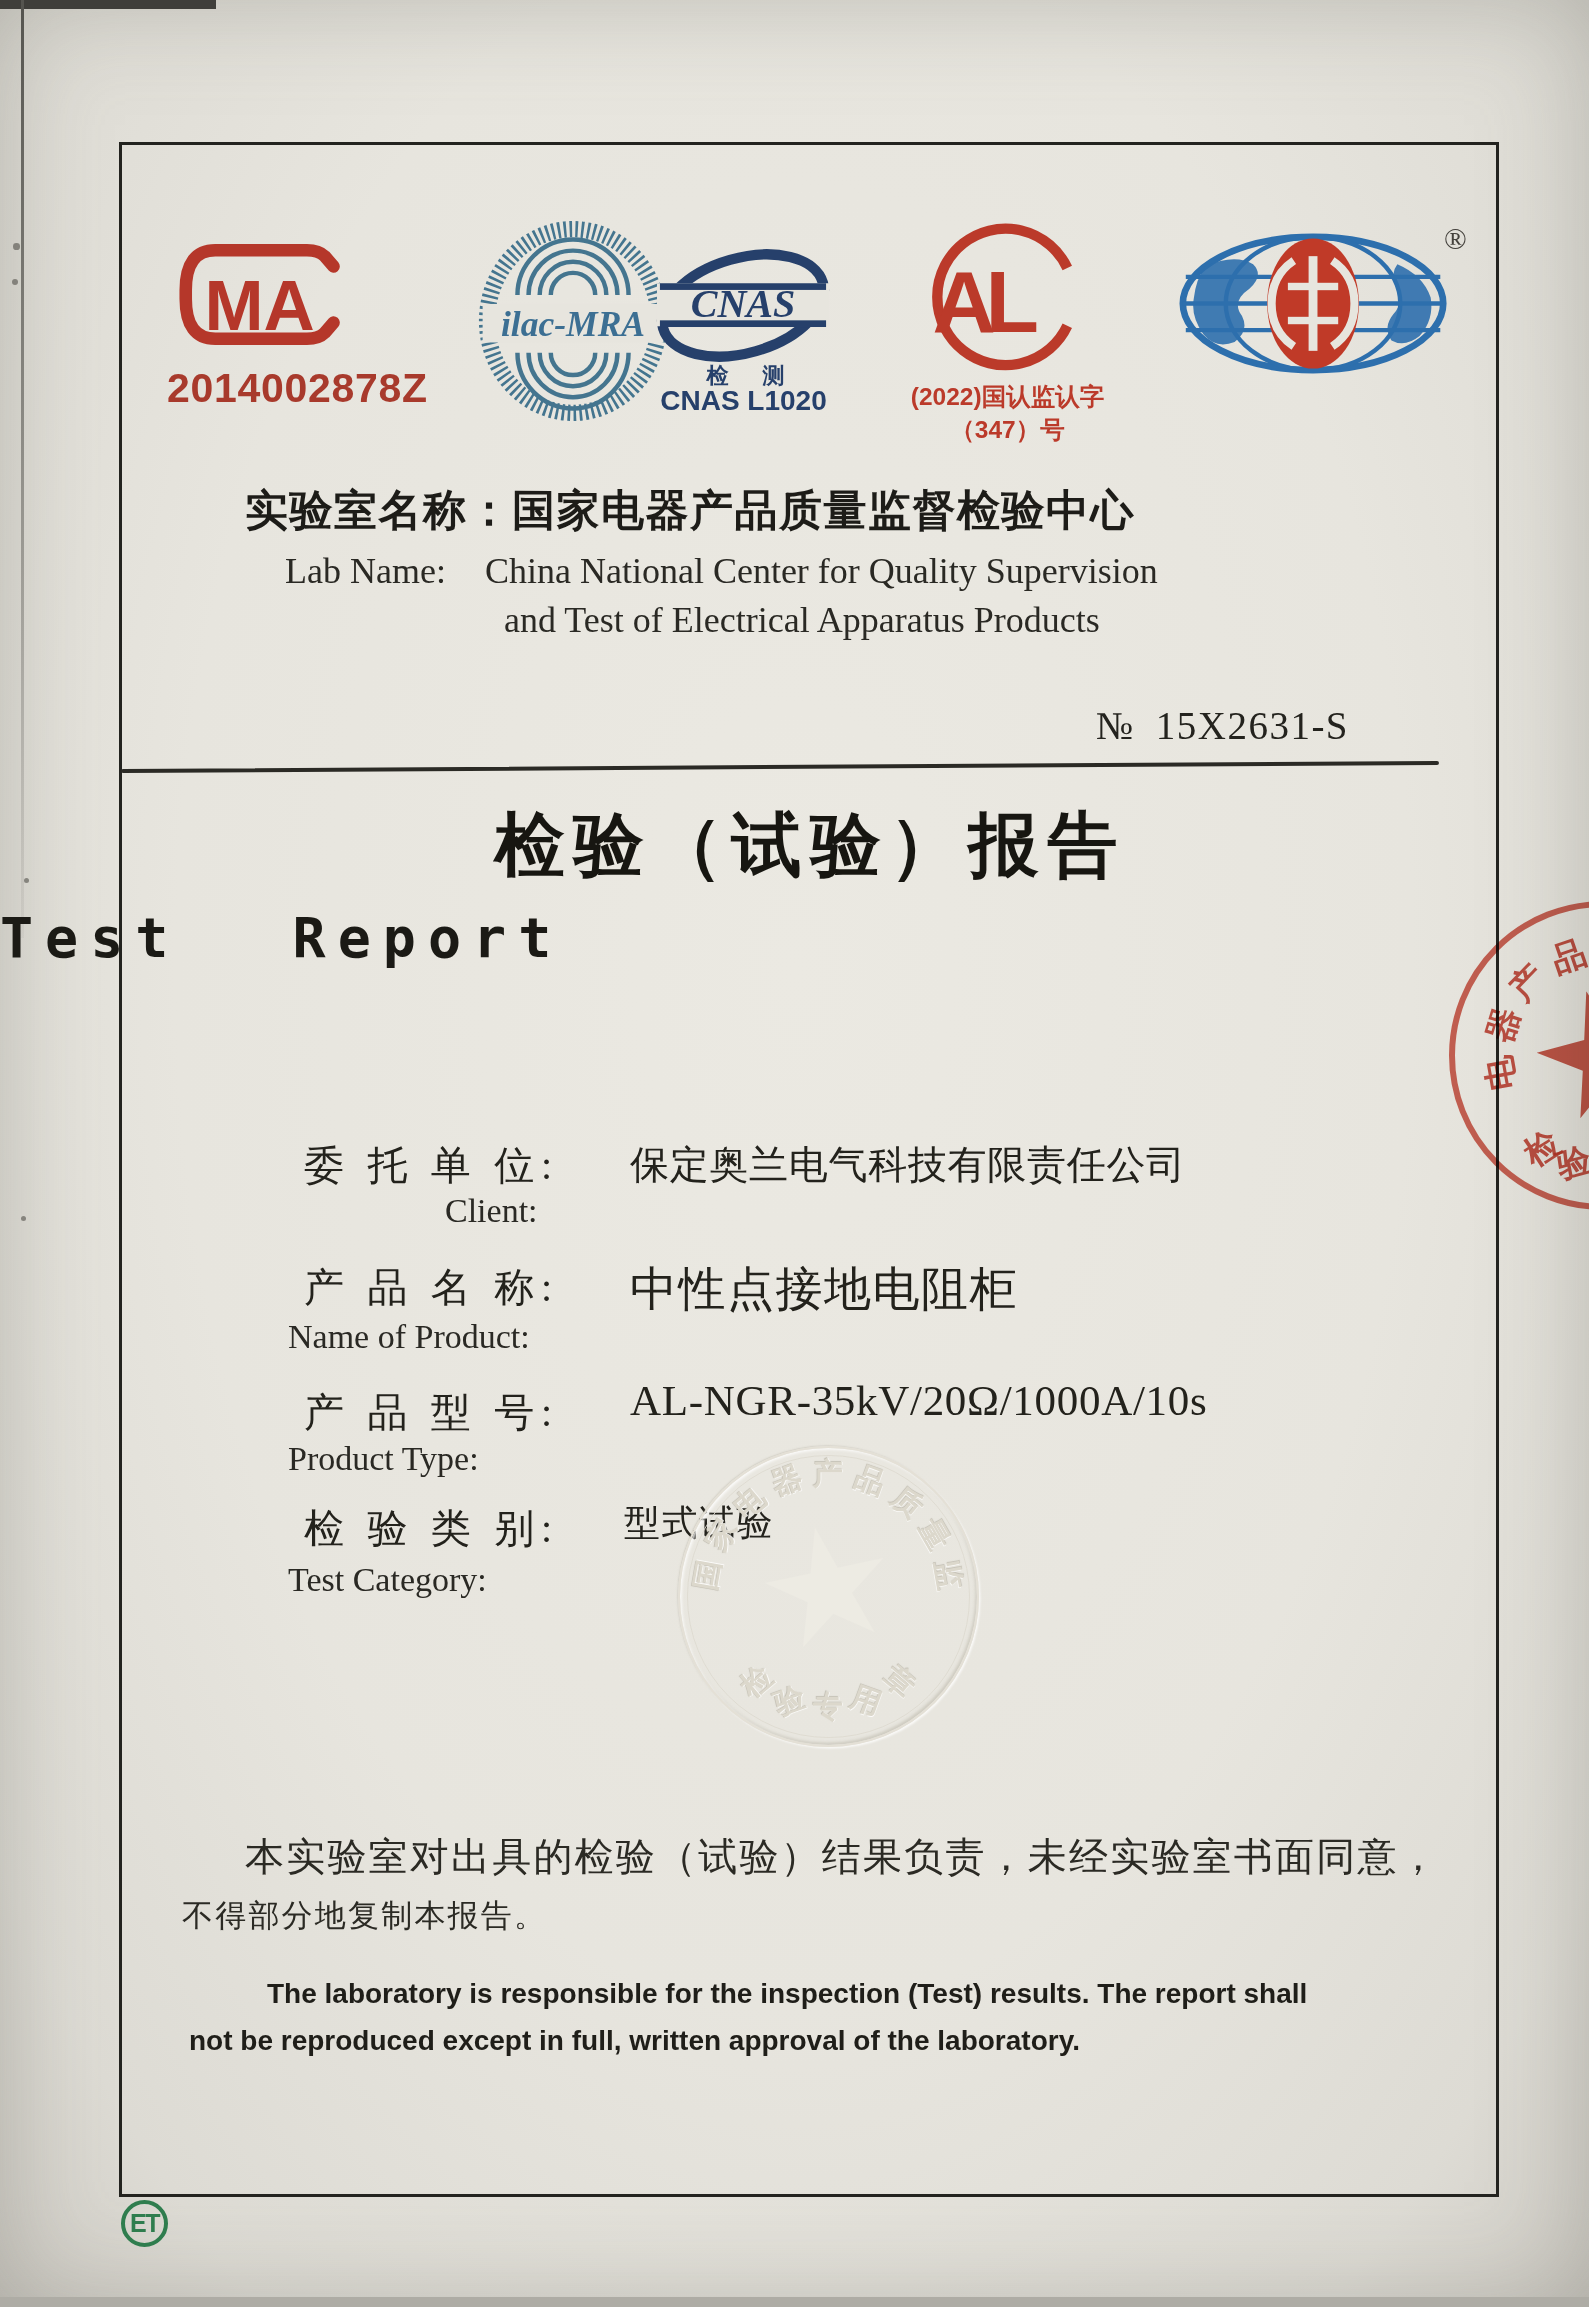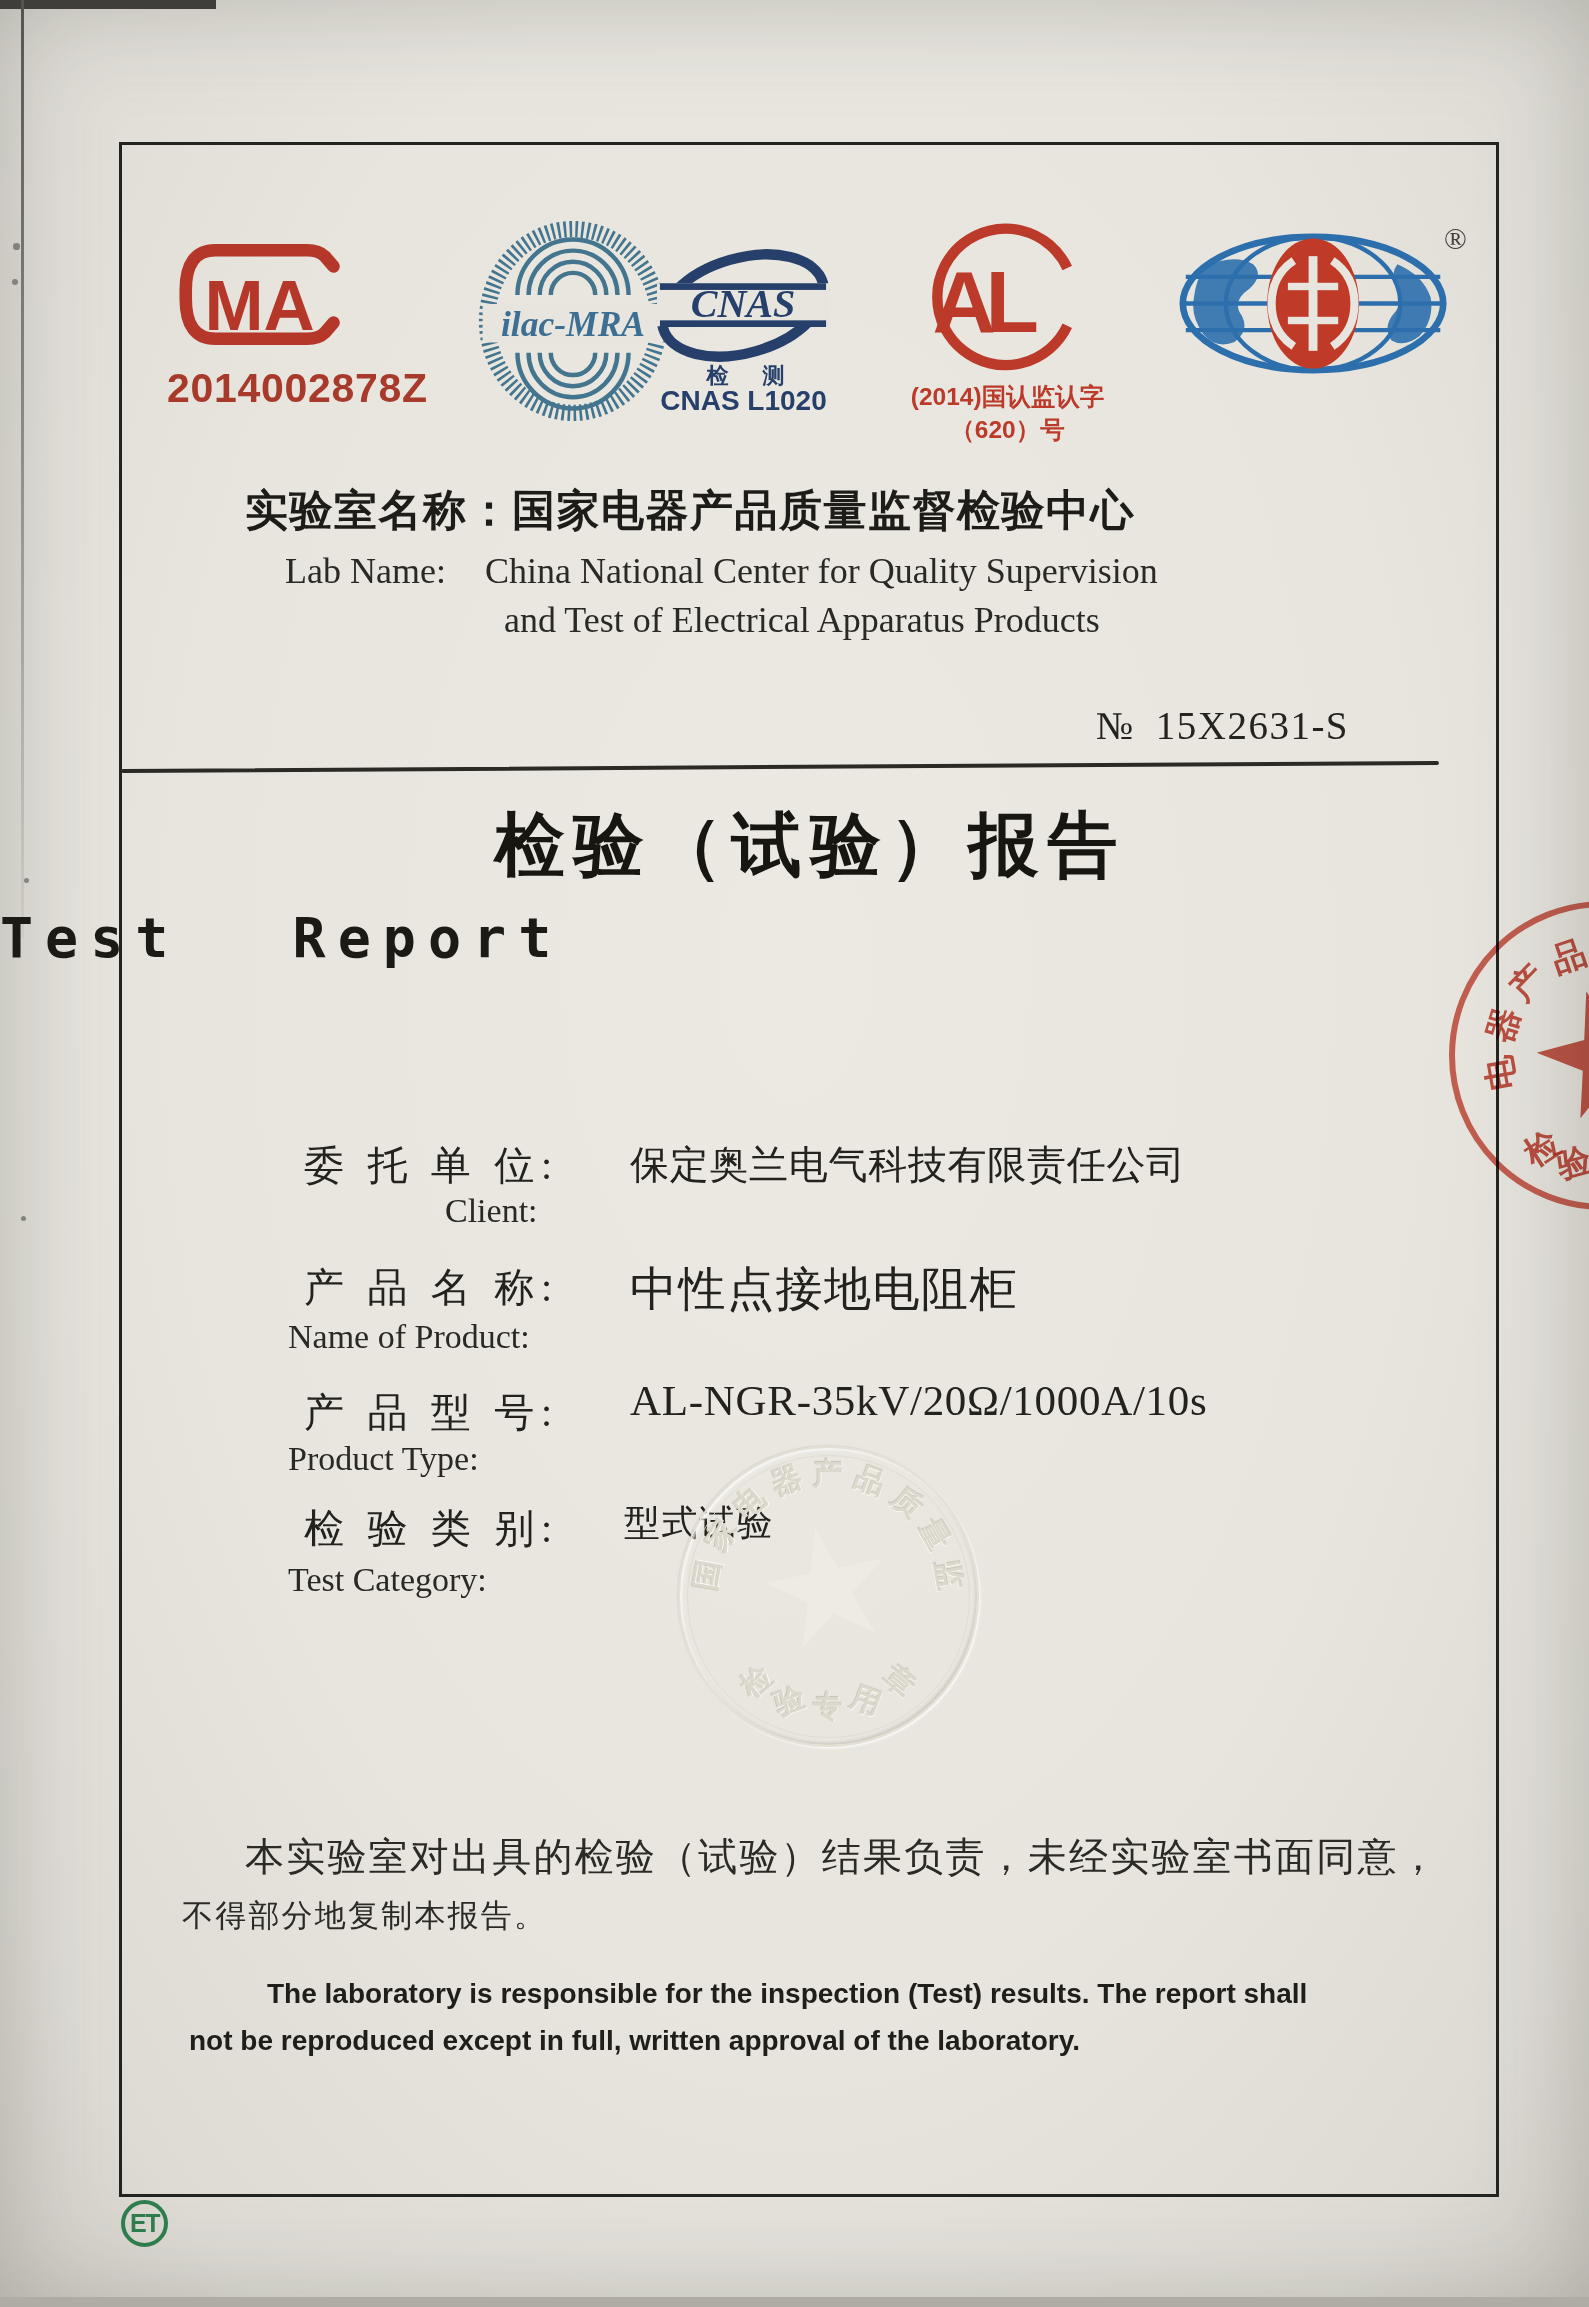--- a/index.html
+++ b/index.html
@@ -129,21 +129,21 @@
     <rect x="8" y="100" width="224" height="9" fill="#26406b"></rect>
     <text x="120" y="95" text-anchor="middle" font-family="Liberation Serif, serif" font-style="italic" font-weight="700" font-size="54" fill="#26406b">CNAS</text>
   </svg>
   <div class="logo-caption cnas-sub1">检测</div>
   <div class="logo-caption cnas-sub2">CNAS L1020</div>
 
   <svg class="logo" style="left:910px;top:222px;" width="193" height="152" viewBox="0 0 260 205">
     <path d="M 212 140 A 92 92 0 1 1 212 62" fill="none" stroke="#bb3a2a" stroke-width="14"></path>
     <text x="95" y="148" text-anchor="middle" font-family="Liberation Sans, sans-serif" font-weight="900" font-size="118" fill="#bb3a2a" letter-spacing="-14">AL</text>
   </svg>
-  <div class="logo-caption al-cap">(2014)国认监认字（620）号</div>
+  <div class="logo-caption al-cap">(2022)国认监认字（347）号</div>
 
   <svg class="logo" style="left:1175px;top:231px;" width="282" height="145" viewBox="0 0 380 196">
     <ellipse cx="186" cy="98" rx="176" ry="90" fill="none" stroke="#2d6fad" stroke-width="9"></ellipse>
     <path d="M 14 62 H 358 M 10 98 H 362 M 14 134 H 358" stroke="#2d6fad" stroke-width="6" fill="none"></path>
     <ellipse cx="186" cy="98" rx="118" ry="90" fill="none" stroke="#2d6fad" stroke-width="6"></ellipse>
     <path d="M 40 48 Q 80 30 105 45 Q 120 60 100 78 Q 75 95 90 115 Q 100 135 80 150 Q 55 160 38 140 Q 20 115 25 90 Q 28 65 40 48 Z" fill="#2d6fad" opacity="0.9"></path>
     <path d="M 300 45 Q 335 60 345 90 Q 350 120 330 142 Q 310 158 292 148 Q 280 130 295 112 Q 310 95 298 75 Q 290 58 300 45 Z" fill="#2d6fad" opacity="0.9"></path>
     <ellipse cx="186" cy="98" rx="62" ry="88" fill="#c03a28"></ellipse>
     <path d="M 160 40 Q 130 60 130 98 Q 130 136 160 156" fill="none" stroke="#e7e5de" stroke-width="11"></path>
     <path d="M 212 40 Q 242 60 242 98 Q 242 136 212 156" fill="none" stroke="#e7e5de" stroke-width="11"></path>

